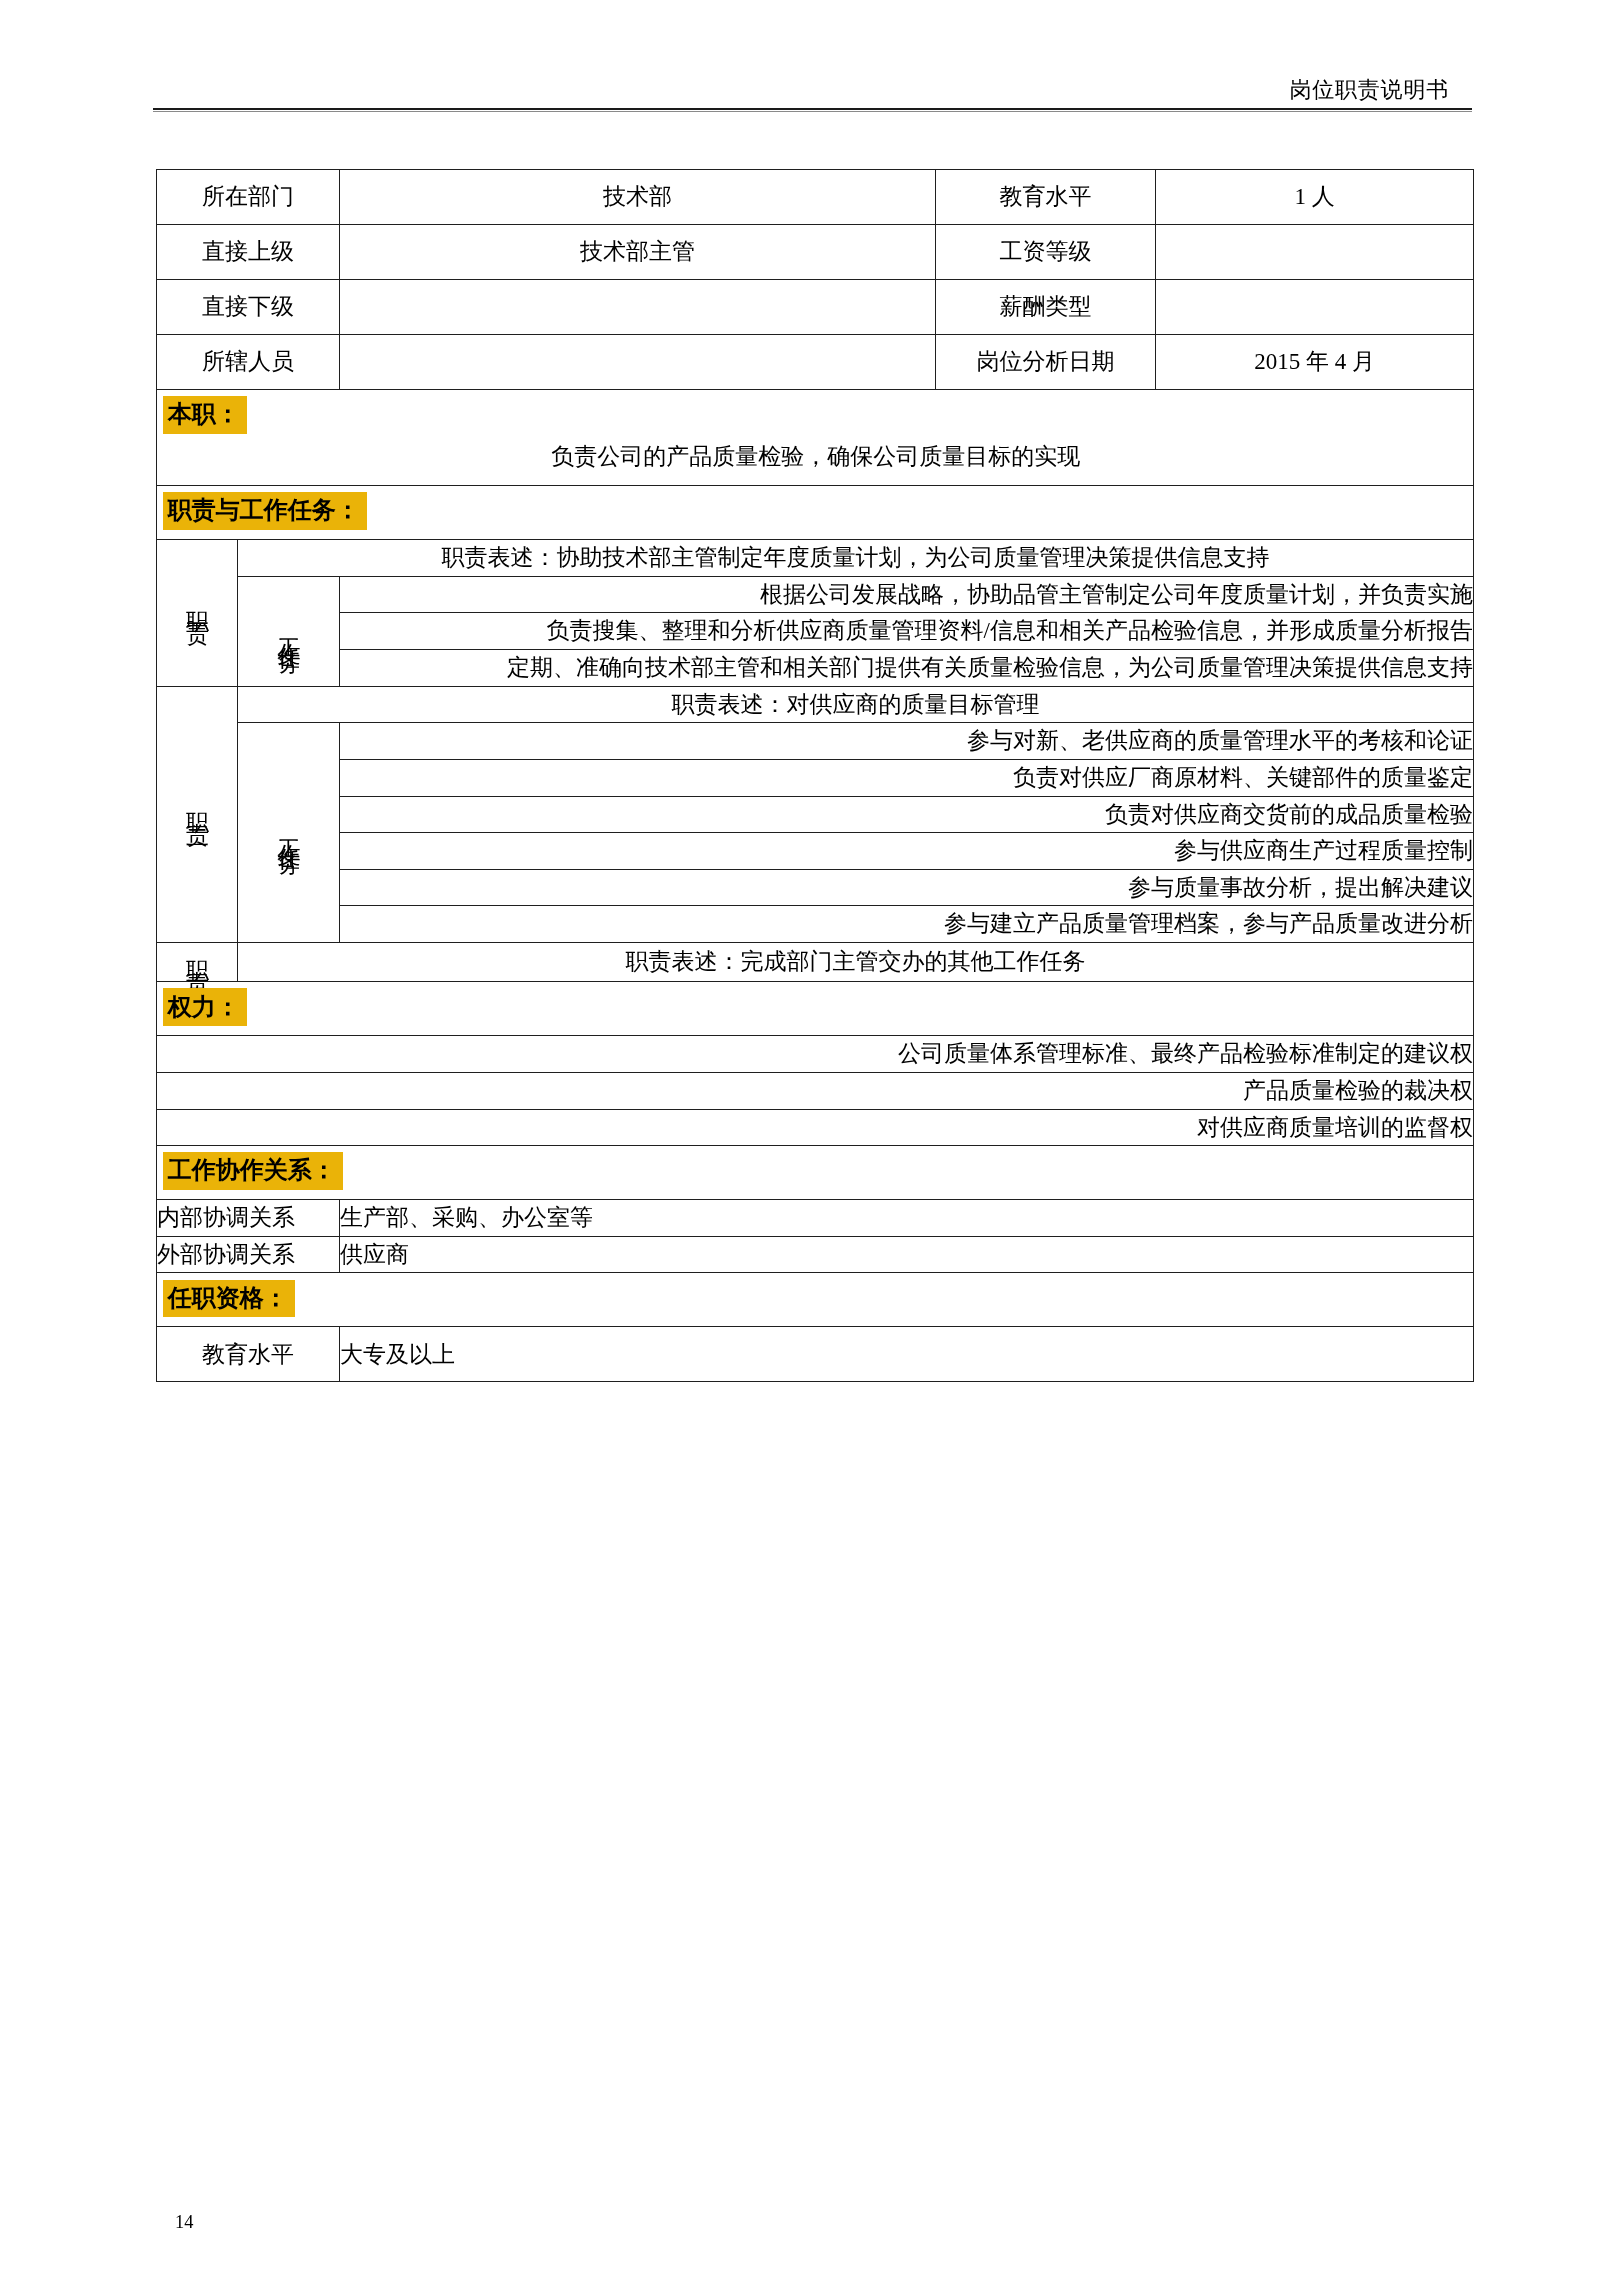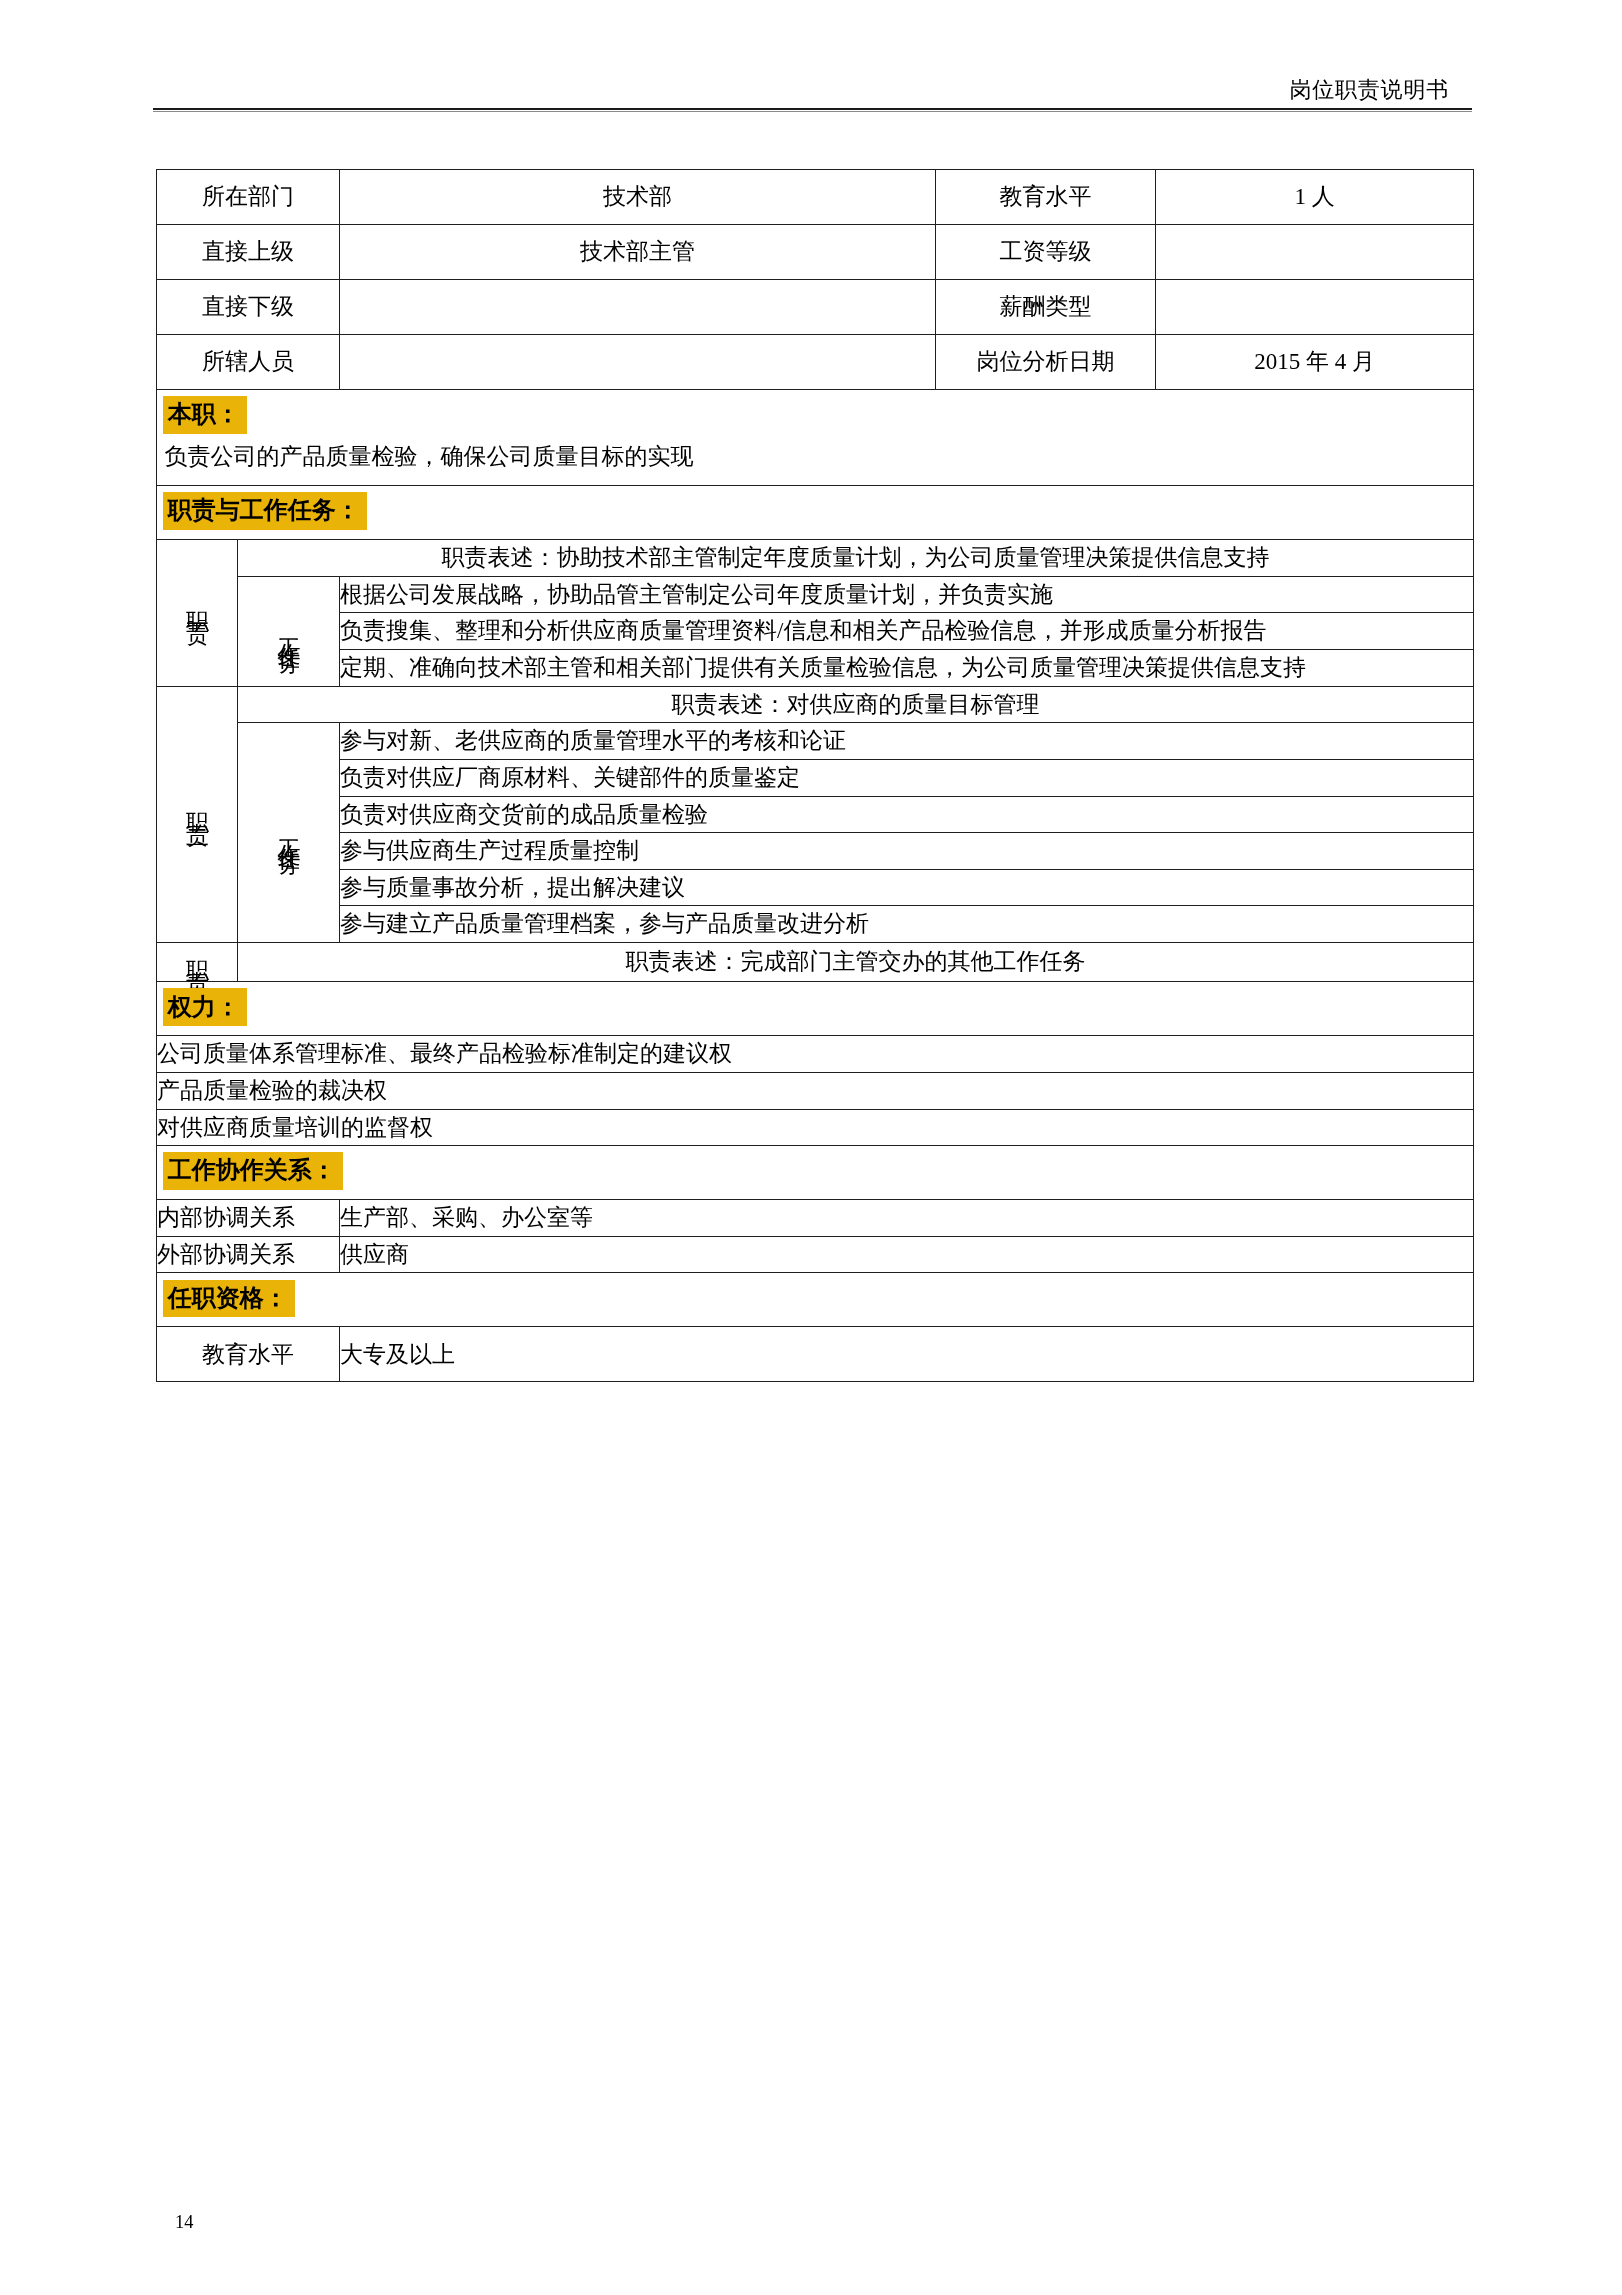--- a/index.html
+++ b/index.html
@@ -91,20 +91,21 @@
     font-weight: bold;
     padding: 3.1px 7.7px 4.6px 4.6px;
     font-size: 24px;
     line-height: 1.25;
   }
   .sect-body {
     display: block;
     padding: 6.1px 1.5px 1.5px 1.5px;
     font-size: 23px;
     line-height: 1.5;
+    text-align: center;
   }
 
   
   .c-vert {
     text-align: center;
     padding: 7.7px 3.1px;
     width: 43px;
   }
   .vert-text {
     writing-mode: vertical-rl;
@@ -118,21 +119,21 @@
   .vert-text.two-col {
     letter-spacing: 4.6px;
   }
 
   .c-duty-stmt {
     text-align: center;
     padding: 12.3px 6.1px 12.3px 7.7px;
     font-size: 23px;
   }
   .c-task {
-    text-align: left;
+    text-align: right;
     padding: 10.7px 6.1px 10.7px 6.1px;
     font-size: 23px;
     line-height: 1.6;
   }
 
   
   .page-number {
     position: absolute;
     left: 175px;
     top: 2212px;

